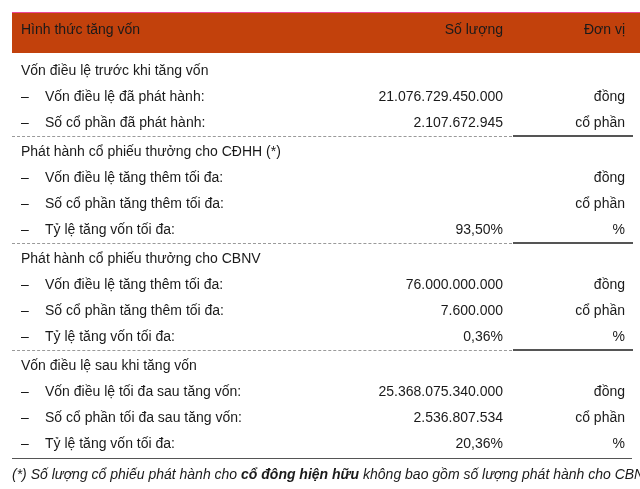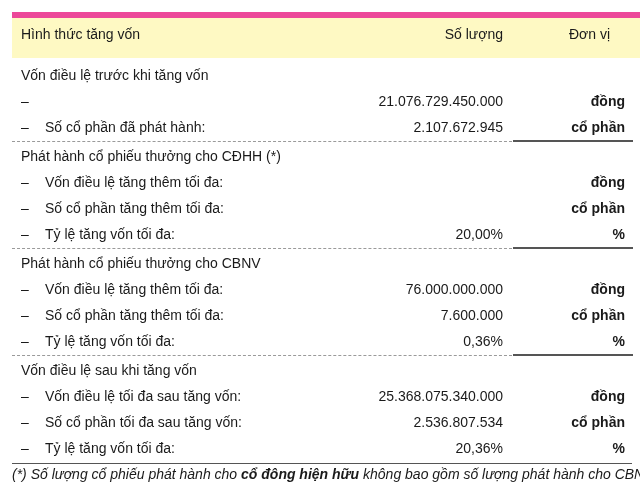--- a/index.html
+++ b/index.html
@@ -17,38 +17,38 @@
       font-size: 14px;
     }
     .table {
       position: absolute;
       left: 12px;
       top: 12px;
       width: 628px;
     }
     .header {
       height: 40px;
-      background: #fef9c3;
-      border-top: 6px solid #ec4899;
+      background: #c2410c;
+      border-top: 1px solid #ec4899;
       position: relative;
     }
     .header .col-label {
       position: absolute;
       left: 9px;
       top: 8px;
     }
     .header .col-qty {
       position: absolute;
       right: 137px;
       top: 8px;
       text-align: left;
     }
     .header .col-unit {
       position: absolute;
-      right: 30px;
+      right: 15px;
       top: 8px;
       text-align: left;
     }
     .section {
       position: relative;
     }
     .row {
       height: 26px;
       position: relative;
       line-height: 26px;
@@ -69,21 +69,20 @@
     .item-qty {
       position: absolute;
       right: 137px;
       top: 0;
       text-align: right;
     }
     .item-unit {
       position: absolute;
       right: 15px;
       top: 0;
-      font-weight: bold;
     }
     .sep {
       position: relative;
       height: 3px;
     }
     .sep .dotted {
       position: absolute;
       left: 0;
       width: 500px;
       top: 1px;
@@ -124,20 +123,21 @@
     <span class="col-qty">Số lượng</span>
     <span class="col-unit">Đơn vị</span>
   </div>
 
   <div style="height:4px"></div>
 
   <div class="section">
     <div class="row section-title">Vốn điều lệ trước khi tăng vốn</div>
     <div class="row">
       <span class="dash">–</span>
+      <span class="item-label">Vốn điều lệ đã phát hành:</span>
       <span class="item-qty">21.076.729.450.000</span>
       <span class="item-unit">đồng</span>
     </div>
     <div class="row">
       <span class="dash">–</span>
       <span class="item-label">Số cổ phần đã phát hành:</span>
       <span class="item-qty">2.107.672.945</span>
       <span class="item-unit">cổ phần</span>
     </div>
   </div>
@@ -154,21 +154,21 @@
       <span class="item-unit">đồng</span>
     </div>
     <div class="row">
       <span class="dash">–</span>
       <span class="item-label">Số cổ phần tăng thêm tối đa:</span>
       <span class="item-unit">cổ phần</span>
     </div>
     <div class="row">
       <span class="dash">–</span>
       <span class="item-label">Tỷ lệ tăng vốn tối đa:</span>
-      <span class="item-qty">20,00%</span>
+      <span class="item-qty">93,50%</span>
       <span class="item-unit">%</span>
     </div>
   </div>
   <div class="sep">
     <div class="dotted"></div>
     <div class="solid"></div>
   </div>
 
   <div class="section">
     <div class="row section-title">Phát hành cổ phiếu thưởng cho CBNV</div>

